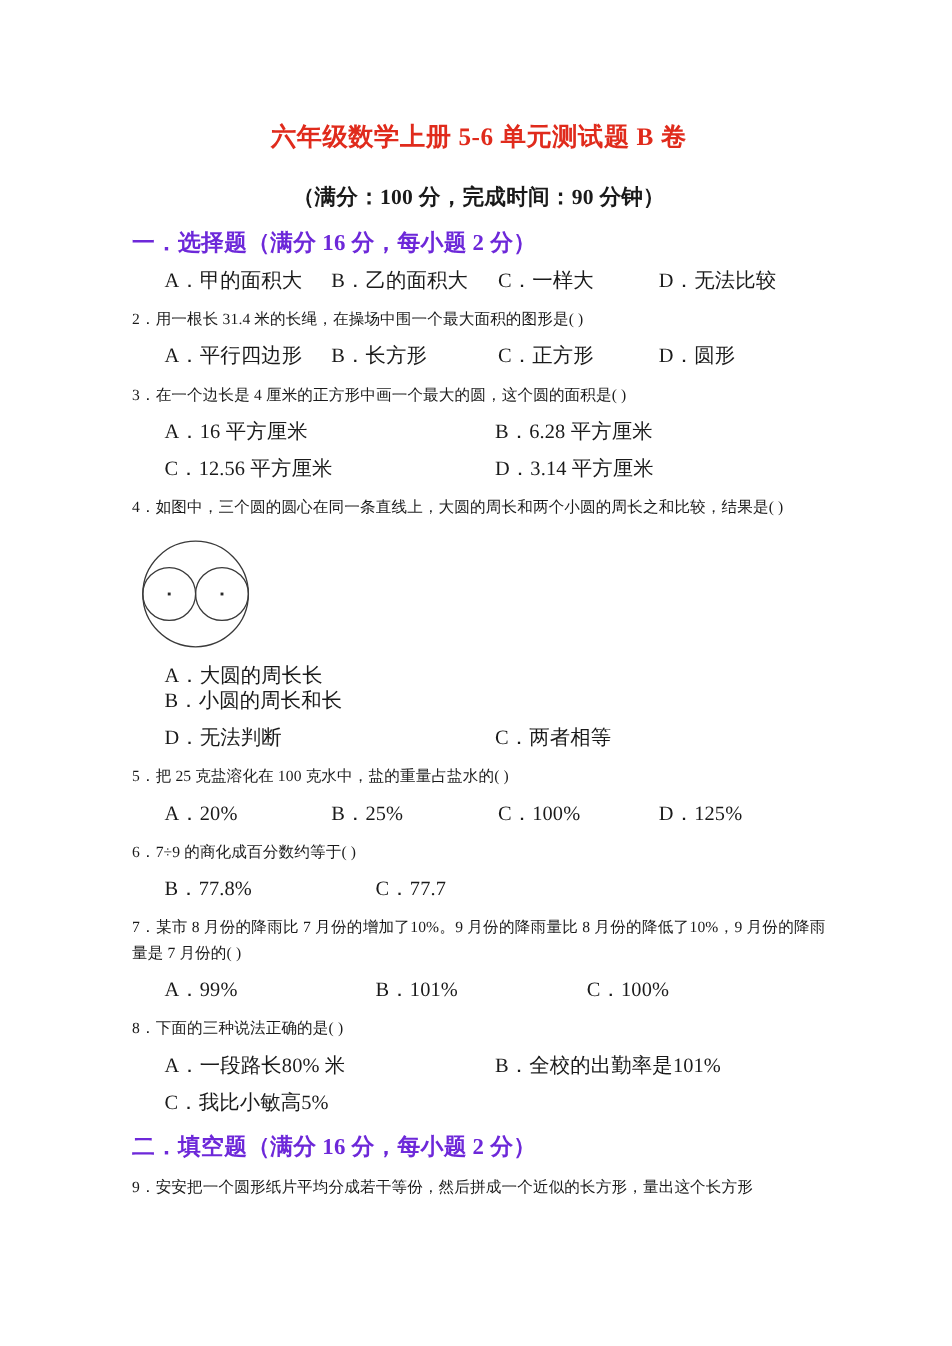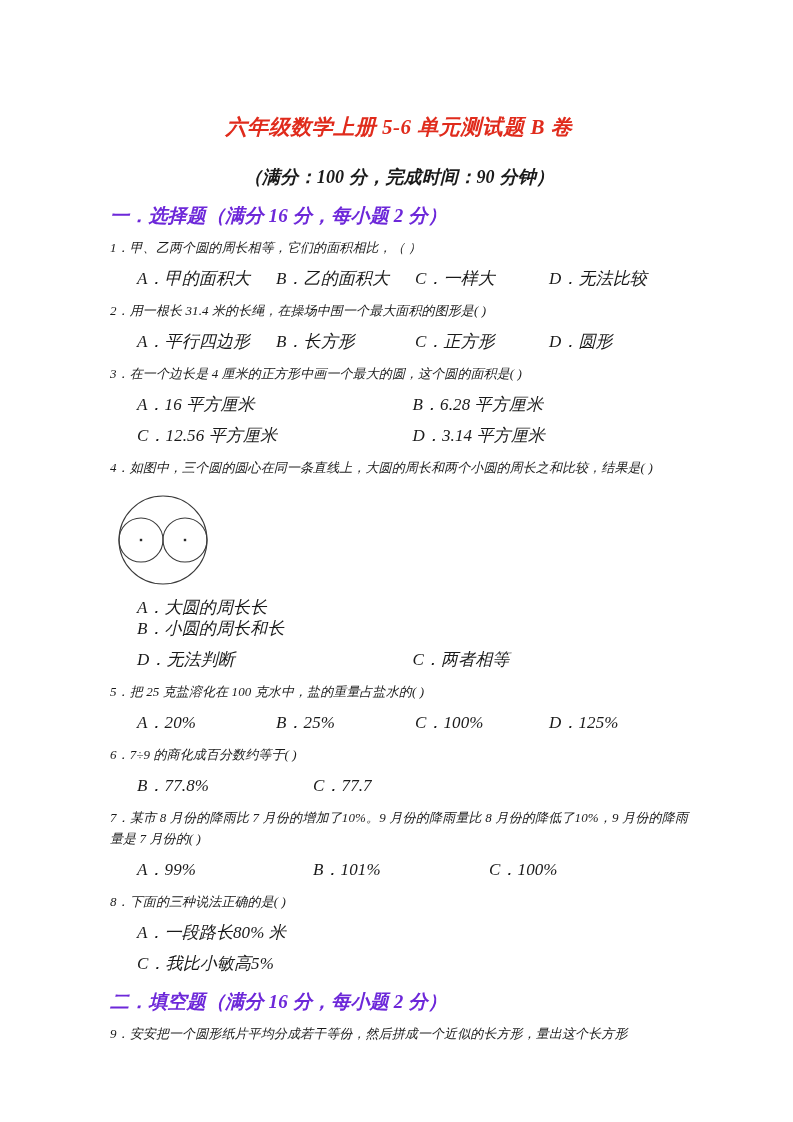--- a/index.html
+++ b/index.html
@@ -11,26 +11,25 @@
     width: 793px;
     height: 1122px;
     position: relative;
     font-family: "Liberation Serif", "DejaVu Serif", serif;
     color: #1a1a1a;
     overflow: hidden;
   }
 
   .page {
     position: absolute;
-    left: 0; top: 17px;
+    left: 0; top: 4px;
     width: 793px;
     height: 870px;
     box-sizing: border-box;
     padding: 0 105px 0 110px;
-    font-style: italic;
   }
 
   
   .doc-title {
     text-align: center;
     font-size: 21px;
     font-weight: bold;
     color: #e02b1c;
     letter-spacing: 0.5px;
     margin: 0;
@@ -99,21 +98,20 @@
 </head>
 <body>
 
 <div class="page">
 
   <h1 class="doc-title">六年级数学上册 5-6 单元测试题 B 卷</h1>
   <div class="doc-subtitle">（满分：100 分，完成时间：90 分钟）</div>
 
   <div class="section-head">一．选择题（满分 16 分，每小题 2 分）</div>
 
-  <div class="q-stem">1．甲、乙两个圆的周长相等，它们的面积相比，（        ）</div>
   <div class="opt-row cols4">
     <span class="opt">A．甲的面积大</span>
     <span class="opt">B．乙的面积大</span>
     <span class="opt">C．一样大</span>
     <span class="opt">D．无法比较</span>
   </div>
 
   <div class="q-stem">2．用一根长 31.4 米的长绳，在操场中围一个最大面积的图形是(        )</div>
   <div class="opt-row cols4">
     <span class="opt">A．平行四边形</span>
@@ -170,20 +168,21 @@
   <div class="q-stem">7．某市 8 月份的降雨比 7 月份的增加了10%。9 月份的降雨量比 8 月份的降低了10%，9 月份的降雨量是 7 月份的(        )</div>
   <div class="opt-row cols3">
     <span class="opt">A．99%</span>
     <span class="opt">B．101%</span>
     <span class="opt">C．100%</span>
   </div>
 
   <div class="q-stem">8．下面的三种说法正确的是(        )</div>
   <div class="opt-row cols2">
     <span class="opt">A．一段路长80% 米</span>
+    <span class="opt">B．全校的出勤率是101%</span>
   </div>
   <div class="opt-row cols2">
     <span class="opt">C．我比小敏高5%</span>
   </div>
 
   <div class="section-head">二．填空题（满分 16 分，每小题 2 分）</div>
 
   <div class="q-stem">9．安安把一个圆形纸片平均分成若干等份，然后拼成一个近似的长方形，量出这个长方形</div>
 
 </div>

